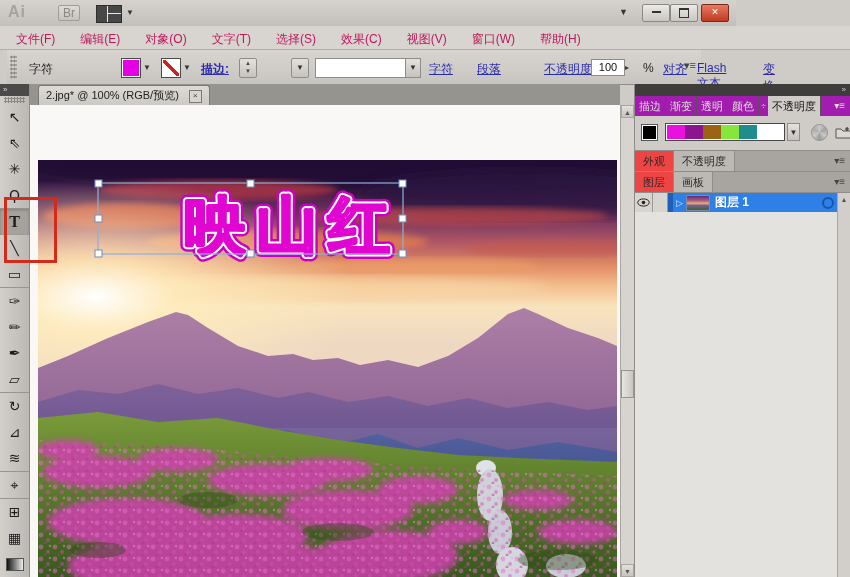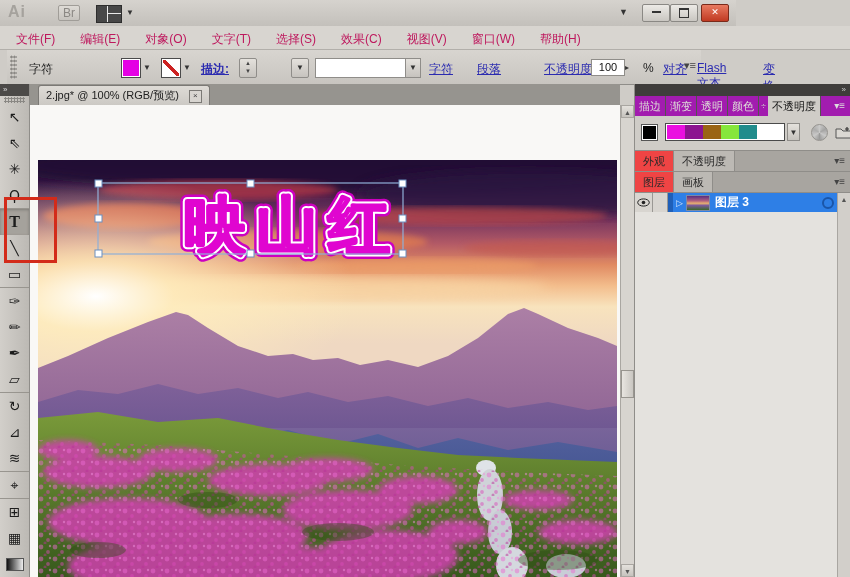--- a/index.html
+++ b/index.html
@@ -429,20 +429,20 @@
       <span class="eye-cell">
         <svg width="13" height="9">
           <ellipse cx="6.5" cy="4.5" rx="5.8" ry="3.6" fill="none" stroke="#222" stroke-width="1"></ellipse>
           <circle cx="6.5" cy="4.5" r="1.8" fill="#222"></circle>
         </svg>
       </span>
       <span class="lock-cell"></span>
       <span class="blue-bar"></span>
       <span class="expand">▷</span>
       <span class="thumb"></span>
-      <span class="layer-name">图层 3</span>
+      <span class="layer-name">图层 1</span>
       <span class="target"></span>
     </div>
     <div class="scroll-col">
       <span>▲</span>
     </div>
   </div>
 </div>
 
 </body></html>

